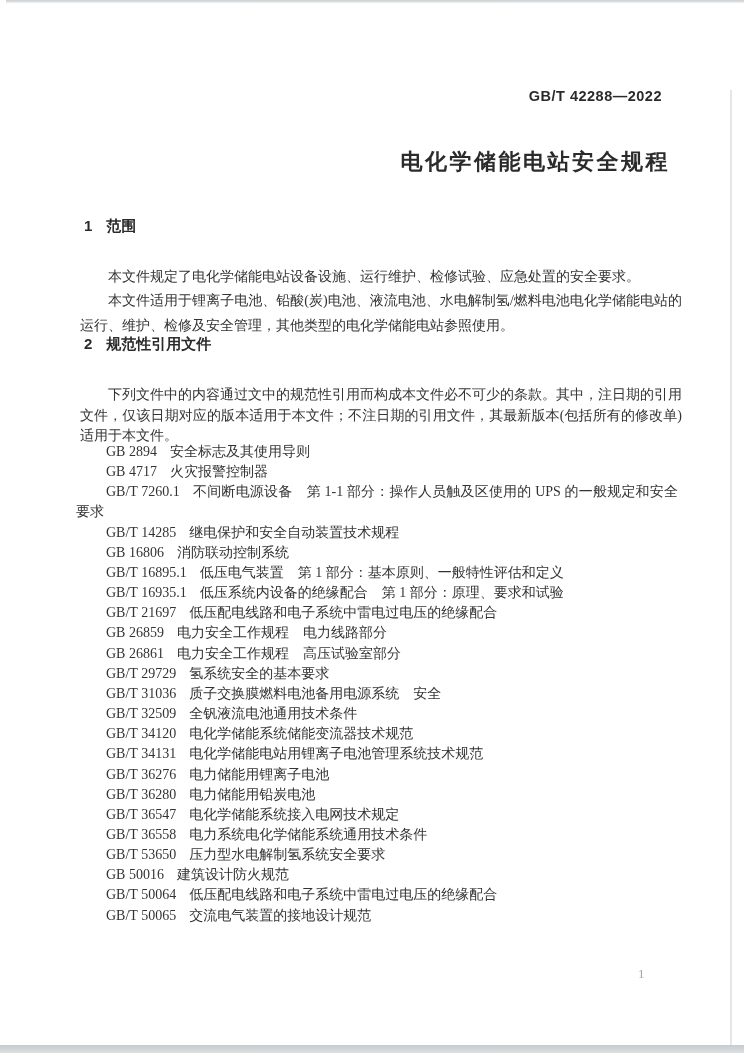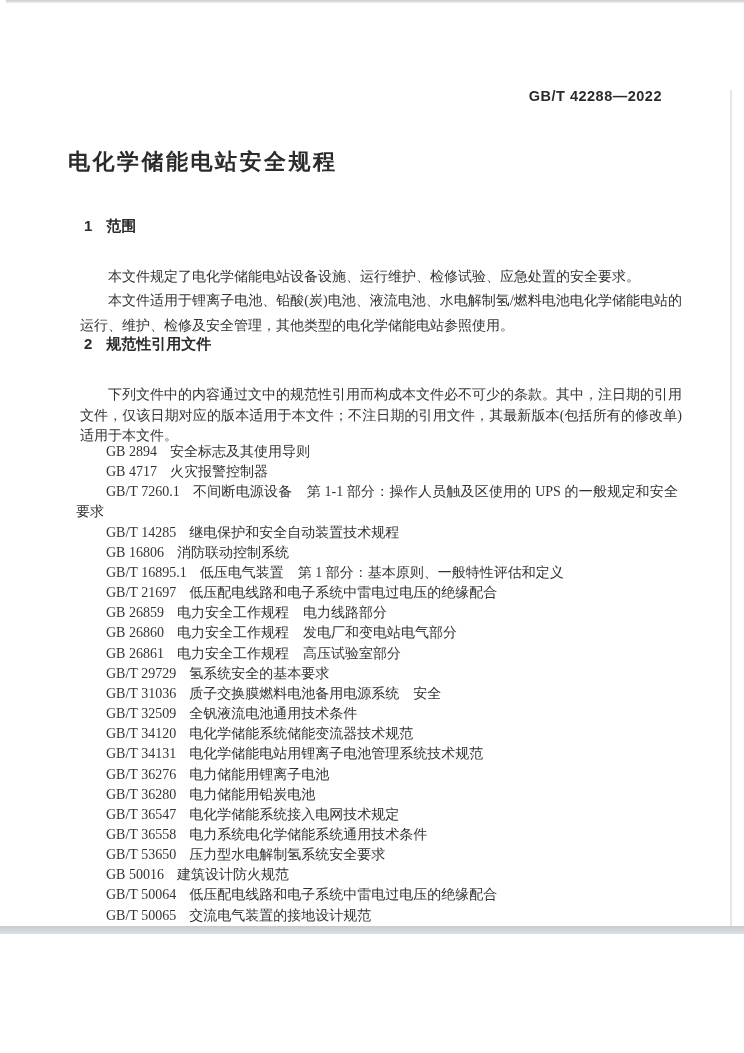--- a/index.html
+++ b/index.html
@@ -1,20 +1,20 @@
 <!DOCTYPE html>
 <html style="--page_bg: #ffffff; --text: #333333; --page_number: #a4a4a4; --scan_edge: #c9ced2;"><head>
 <meta charset="utf-8">
 <style>
   html, body { margin: 0; padding: 0; background: #ffffff; }
 
   .page {
     position: relative;
     width: 744px;
-    height: 934px;
+    height: 1053px;
     background: var(--page_bg, #ffffff);
     overflow: hidden;
     font-family: "Liberation Serif", "DejaVu Serif", serif;
     color: var(--text, #333333);
   }
 
   
   .edge-top {
     position: absolute; top: 0; left: 6px; right: 0; height: 3px;
     background: linear-gradient(to bottom, #c9ced2, #eef0f1);
@@ -47,21 +47,21 @@
     color: #2b2b2b;
     white-space: nowrap;
   }
 
   .doc-title {
     position: absolute;
     top: 149px;
     left: 0;
     width: 100%;
     margin: 0;
-    text-align: left;
+    text-align: right;
     font-family: "Liberation Sans", "DejaVu Sans", sans-serif;
     font-weight: bold;
     font-size: 22px;
     letter-spacing: 2.5px;
     color: #2b2b2b;
     line-height: 26px;
   }
 
   .sec-heading {
     position: absolute;
@@ -154,26 +154,26 @@
   <li class="ref-item"><span class="ref-code">GB 4717</span><span class="ref-title">火灾报警控制器</span></li>
 
   <li class="ref-item"><span class="ref-code">GB/T 7260.1</span><span class="ref-title">不间断电源设备　第 1-1 部分：操作人员触及区使用的 UPS 的一般规定和安全要求</span></li>
 
   <li class="ref-item"><span class="ref-code">GB/T 14285</span><span class="ref-title">继电保护和安全自动装置技术规程</span></li>
 
   <li class="ref-item"><span class="ref-code">GB 16806</span><span class="ref-title">消防联动控制系统</span></li>
 
   <li class="ref-item"><span class="ref-code">GB/T 16895.1</span><span class="ref-title">低压电气装置　第 1 部分：基本原则、一般特性评估和定义</span></li>
 
+  <li class="ref-item"><span class="ref-code">GB/T 16935.1</span><span class="ref-title">低压系统内设备的绝缘配合　第 1 部分：原理、要求和试验</span></li>
 
   <li class="ref-item"><span class="ref-code">GB/T 21697</span><span class="ref-title">低压配电线路和电子系统中雷电过电压的绝缘配合</span></li>
 
   <li class="ref-item"><span class="ref-code">GB 26859</span><span class="ref-title">电力安全工作规程　电力线路部分</span></li>
 
-  <li class="ref-item"><span class="ref-code">GB 26860</span><span class="ref-title">电力安全工作规程　发电厂和变电站电气部分</span></li>
 
   <li class="ref-item"><span class="ref-code">GB 26861</span><span class="ref-title">电力安全工作规程　高压试验室部分</span></li>
 
   <li class="ref-item"><span class="ref-code">GB/T 29729</span><span class="ref-title">氢系统安全的基本要求</span></li>
 
   <li class="ref-item"><span class="ref-code">GB/T 31036</span><span class="ref-title">质子交换膜燃料电池备用电源系统　安全</span></li>
 
   <li class="ref-item"><span class="ref-code">GB/T 32509</span><span class="ref-title">全钒液流电池通用技术条件</span></li>
 
   <li class="ref-item"><span class="ref-code">GB/T 34120</span><span class="ref-title">电化学储能系统储能变流器技术规范</span></li>

